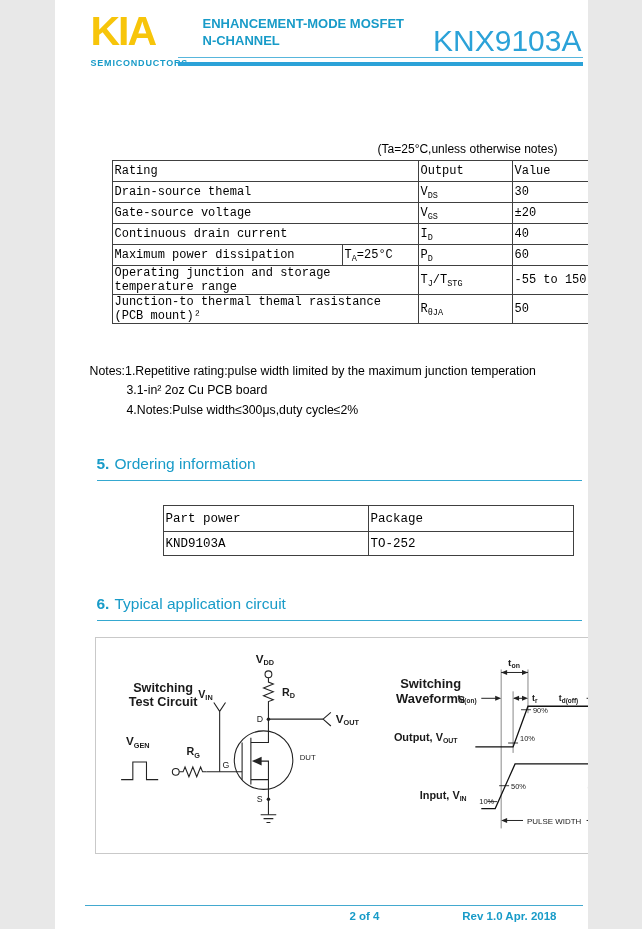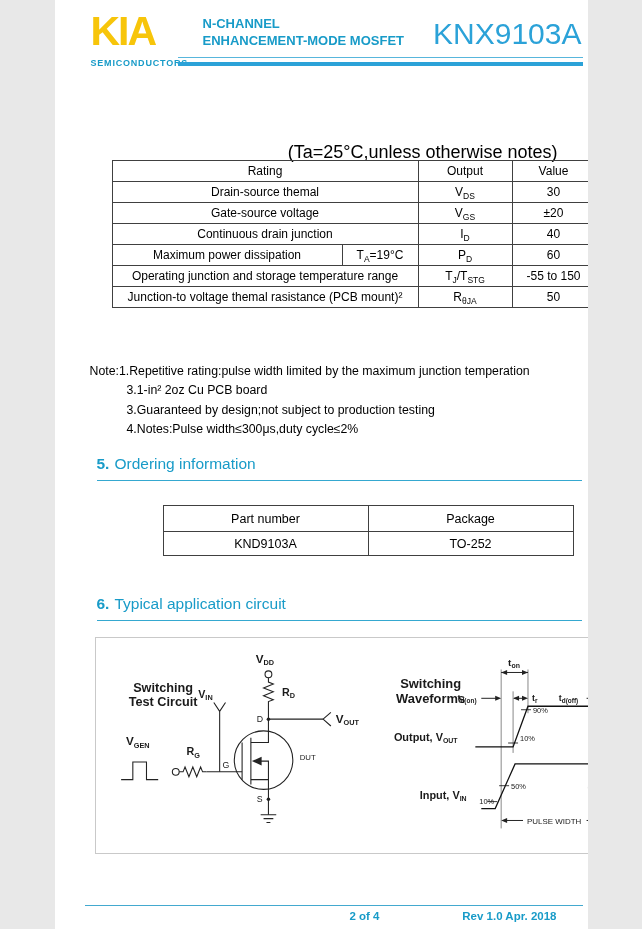--- a/index.html
+++ b/index.html
@@ -9,32 +9,32 @@
     overflow:hidden;
     padding-left:21px;
   }
   
   .logo { position:absolute; left:36px; top:8px; font-size:41px; font-weight:bold;
           letter-spacing:-2px; color:var(--logo_yellow); }
   .logo-sub { position:absolute; left:36px; top:58px; font-size:9px; letter-spacing:0.8px;
           color:var(--accent); font-weight:bold; }
   .product { position:absolute; left:148px; top:15px; font-size:13px; font-weight:bold;
           line-height:17px; color:var(--accent); }
-  .part-title { position:absolute; right:6px; top:17px; font-size:30px; color:var(--title); }
+  .part-title { position:absolute; right:6px; top:24px; font-size:30px; color:var(--title); }
   .rule-thin  { position:absolute; left:123px; right:5px; top:57px; height:1px; background:#58b6dc; }
   .rule-thick { position:absolute; left:123px; right:5px; top:62px; height:4px; background:var(--title); }
   
   .section-heading { position:absolute; left:42px; right:6px; color:var(--accent);
           font-size:15.5px; padding-bottom:7px; border-bottom:1px solid #35a8d0; }
   .sec-num { font-weight:bold; margin-right:5px; }
   .s4 { top:108px; } .s5 { top:455px; } .s6 { top:595px; }
-  .cond-note { position:absolute; right:30px; top:142px; font-size:18px; }
+  .cond-note { position:absolute; right:30px; top:142px; font-size:12px; }
   
   table { border-collapse:collapse; font-size:12px; }
-  td { border:1px solid #404040; text-align:center; padding:0 2px; height:20px; }
+  td { border:1px solid #404040; padding:0 2px; height:20px;font-family:Liberation Mono, monospace; }
   .ratings-table { position:absolute; left:57px; top:160px; width:556px; table-layout:fixed; }
   .order-table   { position:absolute; left:108px; top:505px; width:410px; table-layout:fixed; }
   .order-table .hrow td { height:25px; }
   .order-table td { height:23px; font-size:12.5px; }
   .tsub { font-size:8.5px; position:relative; top:2.5px; }
   
   .notes { position:absolute; left:35px; top:362px; font-size:12.3px; line-height:19.3px; }
   .note-indent { padding-left:37px; }
   
   .figure { position:absolute; left:40px; top:637px; width:580px; height:215px;
@@ -50,22 +50,22 @@
                  font-weight:bold; font-size:11.5px; }
 </style>
 </head>
 <body>
 
 <div class="page">
 
   <div class="logo">KIA</div>
   <div class="logo-sub">SEMICONDUCTORS</div>
   <div class="product">
+    <div>ENHANCEMENT-MODE MOSFET</div>
     <div>N-CHANNEL</div>
-    <div>ENHANCEMENT-MODE MOSFET</div>
   </div>
   <div class="part-title">KNX9103A</div>
   <div class="rule-thin"></div>
   <div class="rule-thick"></div>
 
   <div class="cond-note">(Ta=25°C,unless otherwise notes)</div>
 
   <table class="ratings-table">
     <colgroup>
         <col style="width:230px">
@@ -87,66 +87,65 @@
         <td>30</td>
         <td>V</td>
       </tr>
       <tr>
         <td colspan="2">Gate-source voltage</td>
         <td><span>V</span><span class="tsub">GS</span></td>
         <td>±20</td>
         <td>V</td>
       </tr>
       <tr>
-        <td colspan="2">Continuous drain junction</td>
+        <td colspan="2">Continuous drain current</td>
         <td><span>I</span><span class="tsub">D</span></td>
         <td>40</td>
         <td>A</td>
       </tr>
       <tr>
         <td>Maximum power dissipation</td>
-        <td><span>T</span><span class="tsub">A</span><span>=19°C</span></td>
+        <td><span>T</span><span class="tsub">A</span><span>=25°C</span></td>
         <td><span>P</span><span class="tsub">D</span></td>
         <td>60</td>
         <td>W</td>
       </tr>
       <tr>
         <td colspan="2">Operating junction and storage temperature range</td>
         <td><span>T</span><span class="tsub">J</span><span>/T</span><span class="tsub">STG</span></td>
         <td>-55 to 150</td>
         <td>°C</td>
       </tr>
       <tr>
-        <td colspan="2">Junction-to voltage themal rasistance (PCB mount)²</td>
+        <td colspan="2">Junction-to thermal themal rasistance (PCB mount)²</td>
         <td><span>R</span><span class="tsub">θJA</span></td>
         <td>50</td>
         <td>°C/W</td>
       </tr>
     </tbody>
   </table>
 
   <div class="notes">
-    <div><span>Note:</span><span>1.Repetitive rating:pulse width limited by the maximum junction temperation</span></div>
+    <div><span>Notes:</span><span>1.Repetitive rating:pulse width limited by the maximum junction temperation</span></div>
     <div class="note-indent">3.1-in² 2oz Cu PCB board</div>
-    <div class="note-indent">3.Guaranteed by design;not subject to production testing</div>
     <div class="note-indent">4.Notes:Pulse width≤300μs,duty cycle≤2%</div>
   </div>
 
   <div class="section-heading s5">
     <span class="sec-num">5.</span><span>Ordering information</span>
   </div>
 
   <table class="order-table">
     <colgroup>
         <col style="width:205px">
         <col style="width:205px">
       </colgroup>
     <tbody>
       <tr class="hrow">
-        <td>Part number</td>
+        <td>Part power</td>
         <td>Package</td>
       </tr>
       <tr>
         <td>KND9103A</td>
         <td>TO-252</td>
       </tr>
     </tbody>
   </table>
 
   <div class="section-heading s6">

